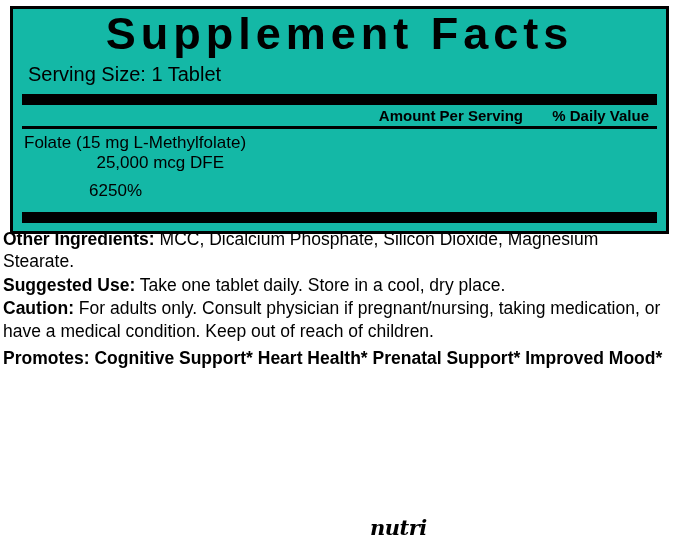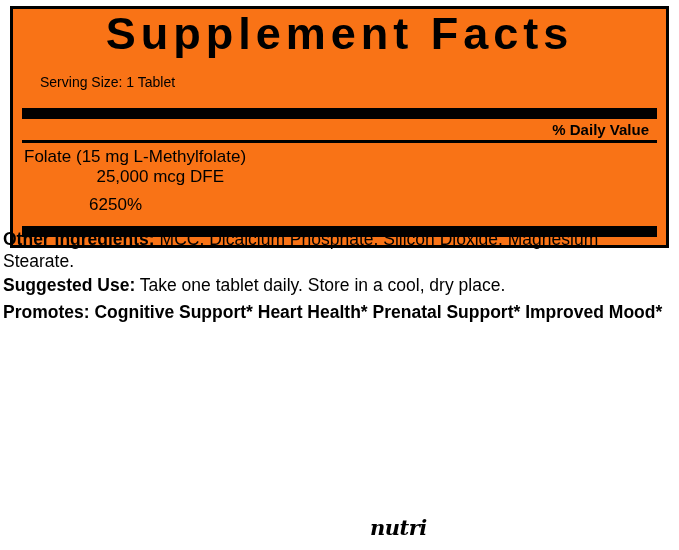--- a/index.html
+++ b/index.html
@@ -24,35 +24,35 @@
 
   
   .panel {
     position: absolute;
     left: 10px;
     top: 6px;
     width: 659px;
     border: 3px solid #000;
     box-sizing: border-box;
     padding: 0 9px 8px 9px;
-    background: #f97316;
+    background: #14b8a6;
   }
   .sf-title {
     font-size: 45px;
     font-weight: bold;
     letter-spacing: 5px;
     line-height: 1.05;
     text-align: center;
     margin: 1px 0 2px 0;
     white-space: nowrap;
   }
   .serving-line {
-    font-size: 14px;
+    font-size: 20px;
     line-height: 1.32;
-    margin: 16px;
+    margin: 4px;
     padding-left: 2px;
   }
   .bar-thick {
     height: 11px;
     background: #000;
     margin-top: 6px;
   }
   .bar-thin {
     height: 3px;
     background: #000;
@@ -154,20 +154,21 @@
 
   <div class="panel">
 
     <div class="sf-title">Supplement Facts</div>
 
     <div class="serving-line">Serving Size: 1 Tablet</div>
 
     <div class="bar-thick"></div>
 
     <div class="hdr-row">
+      <div class="hdr-amount">Amount Per Serving</div>
       <div class="hdr-dv">% Daily Value</div>
     </div>
 
     <div class="bar-thin"></div>
 
     <div class="nutrient-row">
       <div class="nut-name">Folate (15 mg L-Methylfolate)</div>
       <div class="nut-amount">25,000 mcg DFE</div>
       <div class="nut-dv">6250%</div>
     </div>
@@ -178,20 +179,24 @@
 
   <div class="body-block">
     <p class="para">
       <span class="lbl">Other Ingredients:</span>
       <span>MCC, Dicalcium Phosphate, Silicon Dioxide, Magnesium Stearate.</span>
     </p>
     <p class="para">
       <span class="lbl">Suggested Use:</span>
       <span>Take one tablet daily. Store in a cool, dry place.</span>
     </p>
+    <p class="para">
+      <span class="lbl">Caution:</span>
+      <span>For adults only. Consult physician if pregnant/nursing, taking medication, or have a medical condition. Keep out of reach of children.</span>
+    </p>
     <p class="para promotes">
       <span class="lbl">Promotes:</span>
       <span class="items">Cognitive Support*  Heart Health*  Prenatal Support* Improved Mood*</span>
     </p>
   </div>
 
   <div class="footer">
     <span class="brand-mark">nutri</span>
   </div>
 

